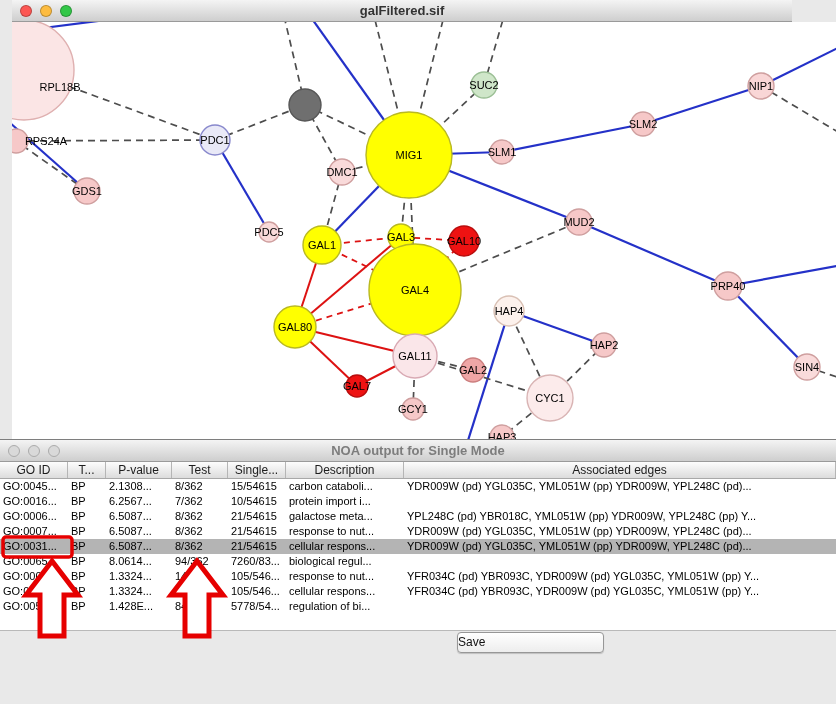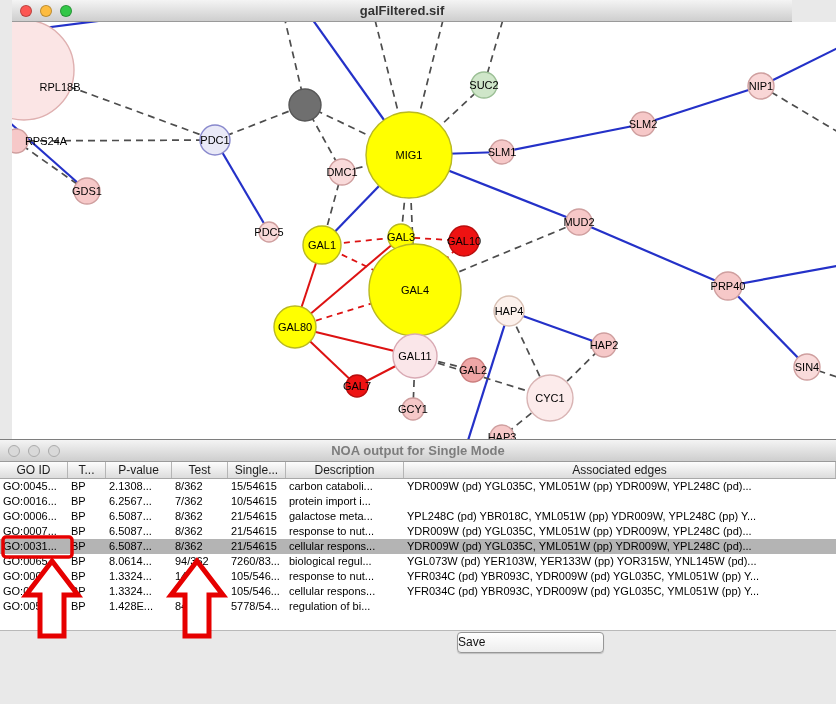--- a/index.html
+++ b/index.html
@@ -235,21 +235,20 @@
           <div class="tcell">cellular respons...</div>
           <div class="tcell">YDR009W (pd) YGL035C, YML051W (pp) YDR009W, YPL248C (pd)...</div>
         </div>
         <div class="trow">
           <div class="tcell">GO:0065...</div>
           <div class="tcell">BP</div>
           <div class="tcell">8.0614...</div>
           <div class="tcell">94/362</div>
           <div class="tcell">7260/83...</div>
           <div class="tcell">biological regul...</div>
-          <div class="tcell">YGL073W (pd) YER103W, YER133W (pp) YOR315W, YNL145W (pd)...</div>
         </div>
         <div class="trow">
           <div class="tcell">GO:0007...</div>
           <div class="tcell">BP</div>
           <div class="tcell">1.3324...</div>
           <div class="tcell">14/362</div>
           <div class="tcell">105/546...</div>
           <div class="tcell">response to nut...</div>
           <div class="tcell">YFR034C (pd) YBR093C, YDR009W (pd) YGL035C, YML051W (pp) Y...</div>
         </div>

